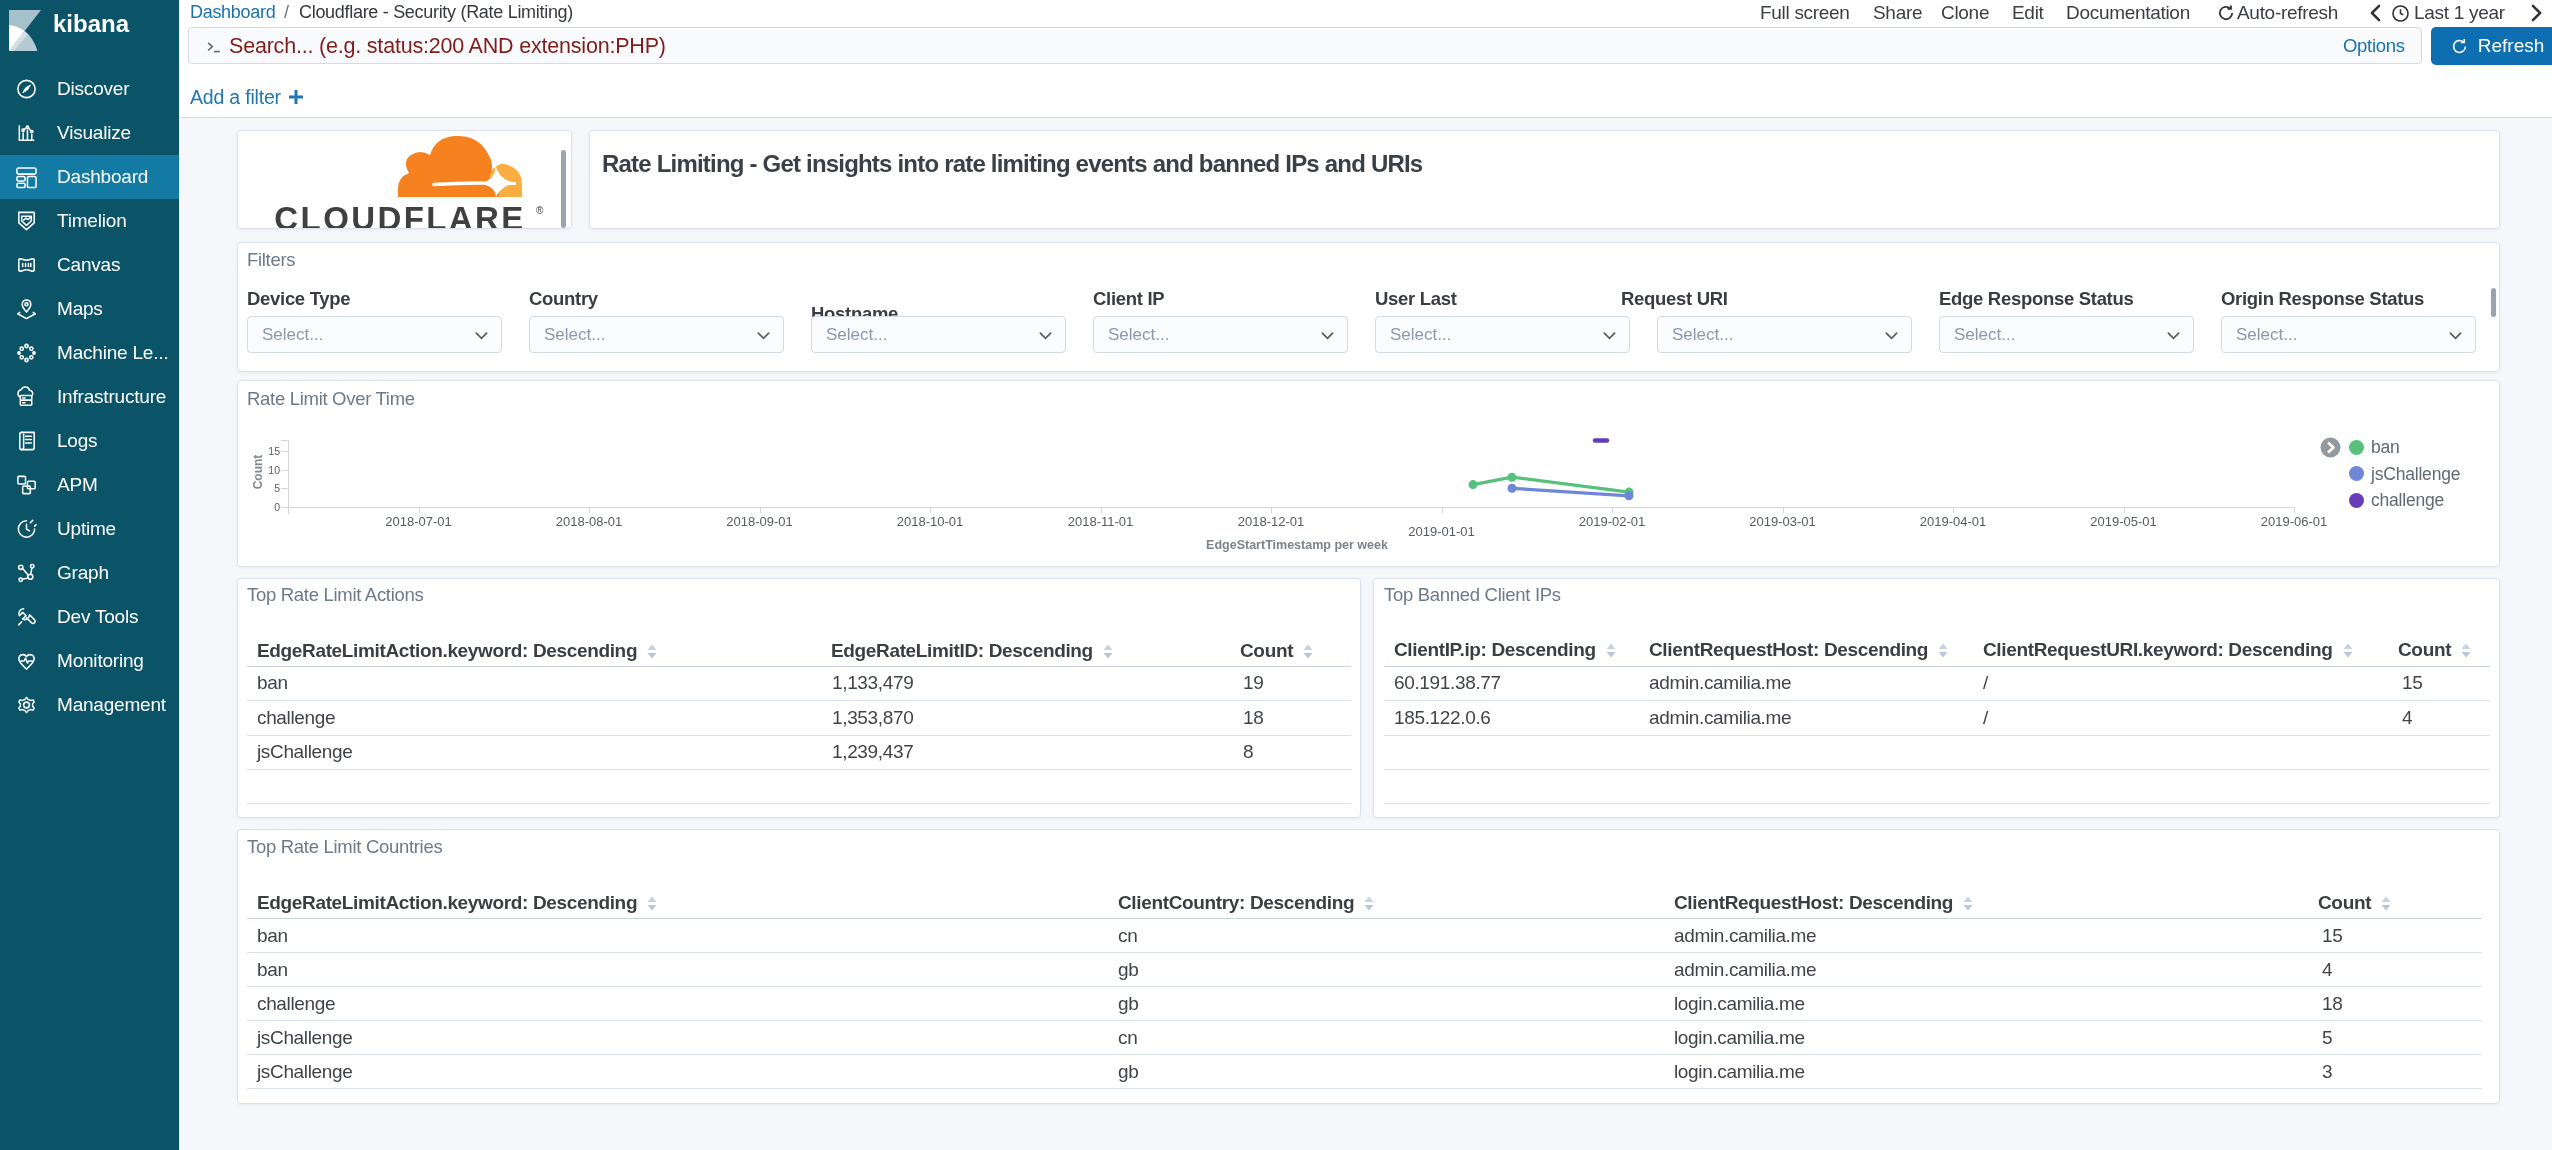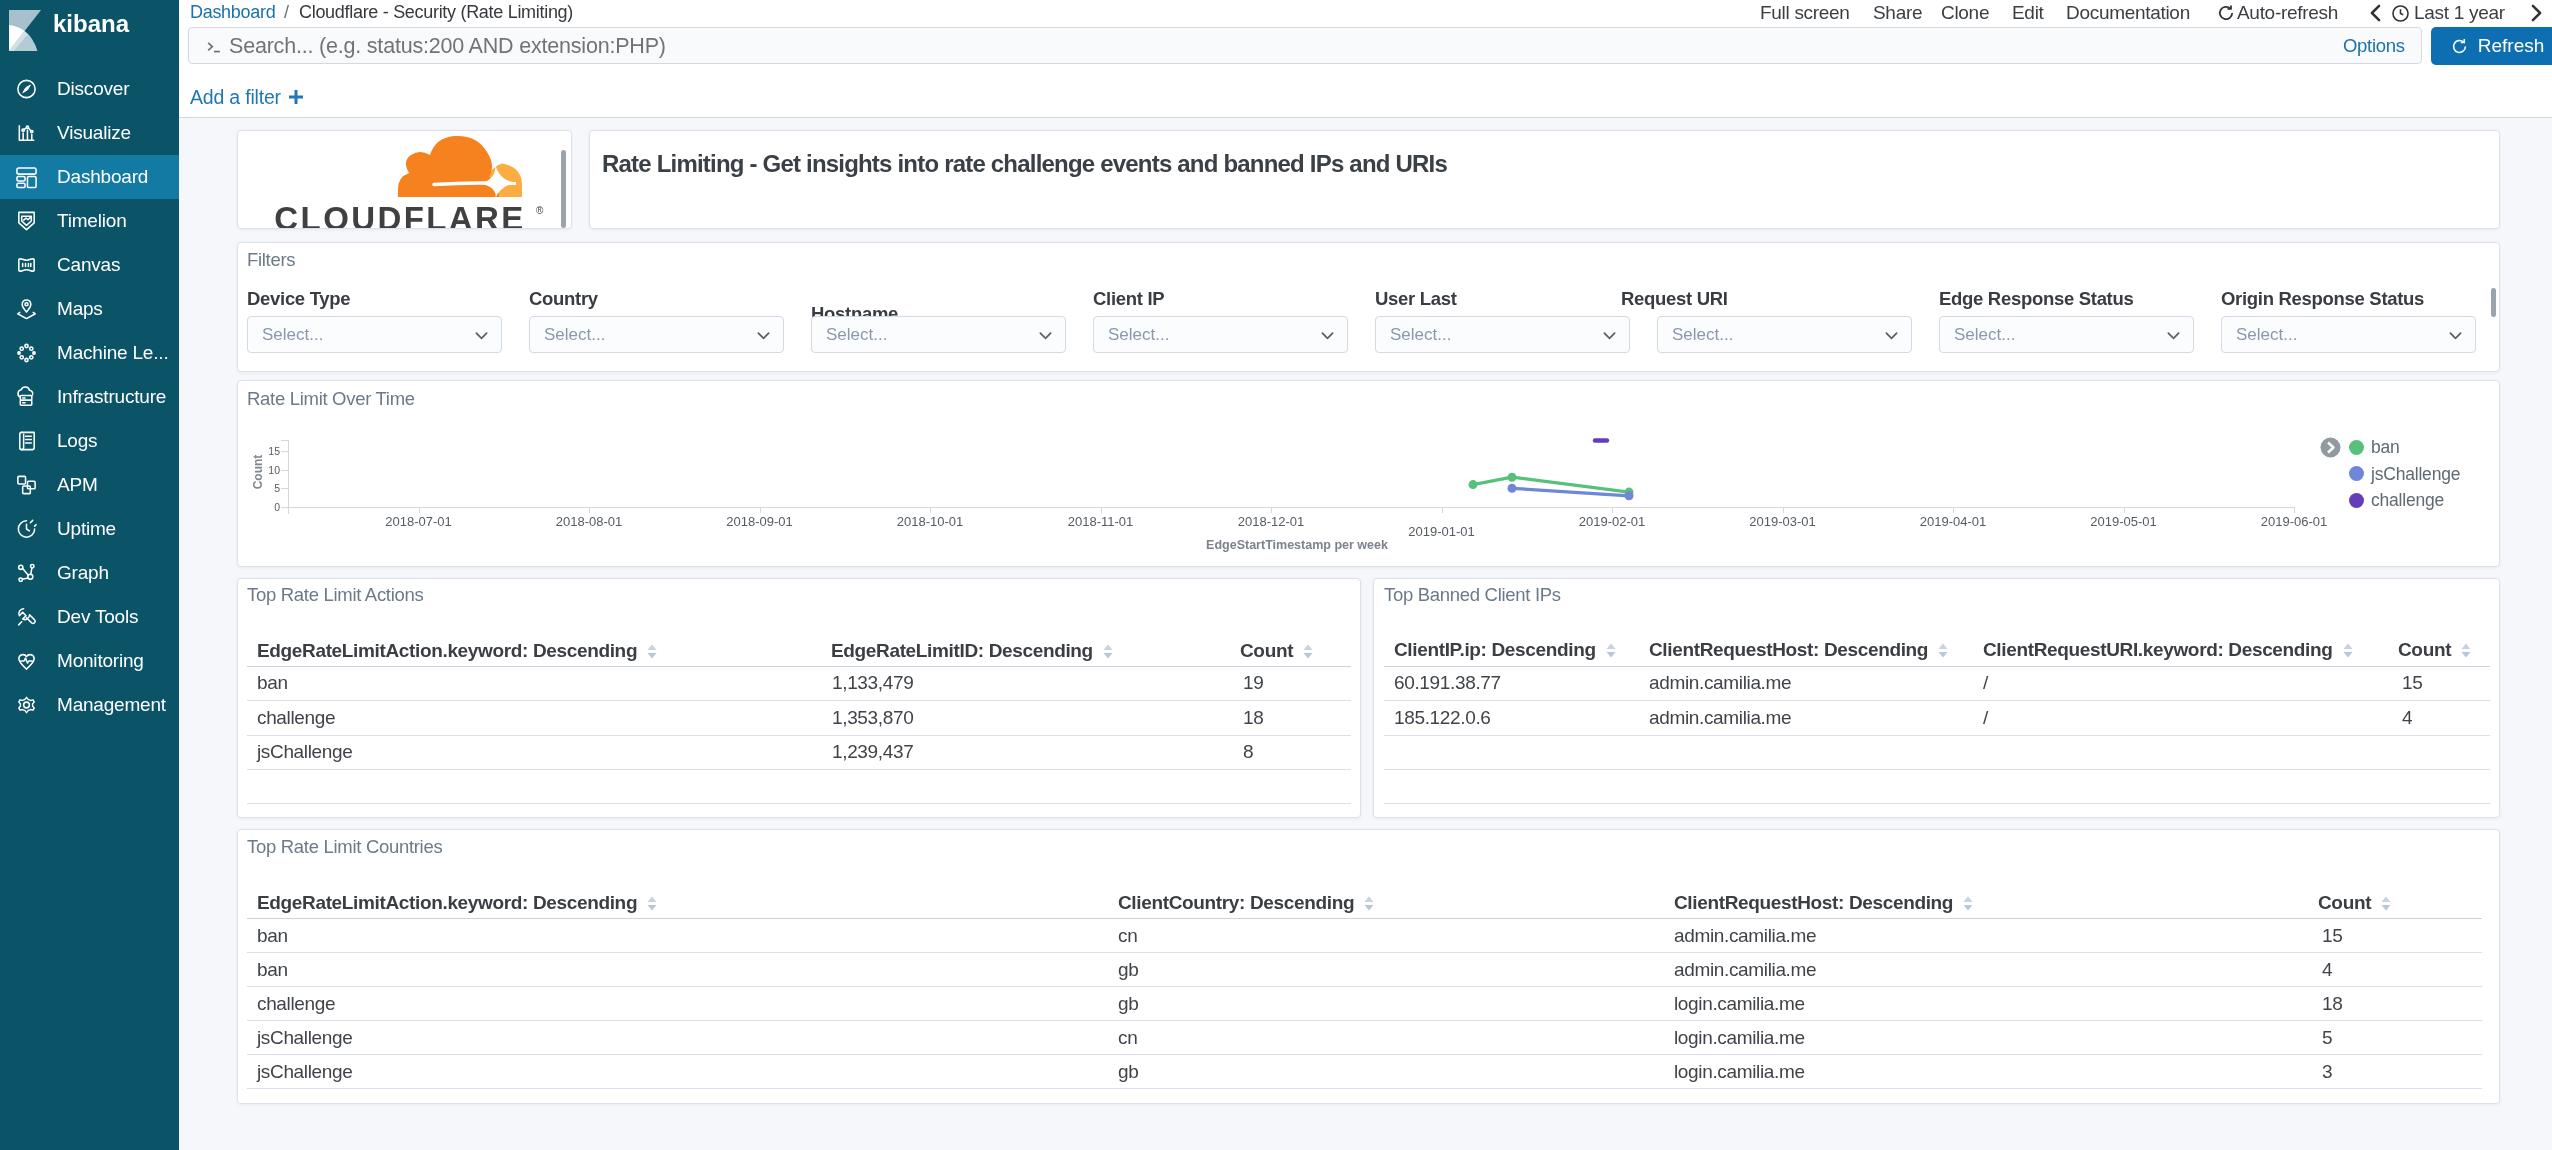--- a/index.html
+++ b/index.html
@@ -197,21 +197,21 @@
         </svg></span>
 <span class="tmenu" style="left:2235px;">Last 1 year</span>
 <span class="tmenu" style="left:2351px;"><svg width="13" height="18" viewBox="0 0 12 20" fill="none" stroke="#333" stroke-width="2.8" stroke-linecap="round" stroke-linejoin="round" style="vertical-align:-3px;">
           <path d="M2 2 L10 10 L2 18"></path>
         </svg></span>
 <div id="searchbox">
     <svg width="20" height="20" viewBox="0 0 24 24" style="position:absolute;left:15px;top:9px;" fill="none" stroke="#69707d" stroke-width="2">
           <path d="M5 7 l5 4.5 -5 4.5"></path>
           <path d="M12 17.5 h7"></path>
         </svg>
-    <span style="position:absolute;left:40px;top:50%;transform:translateY(-50%);font-size:21.5px;letter-spacing:-0.2px;color:#737373;">Search... (e.g. status:200 AND extension:PHP)</span>
+    <span style="position:absolute;left:40px;top:50%;transform:translateY(-50%);font-size:21.5px;letter-spacing:-0.2px;color:#7f1d1d;">Search... (e.g. status:200 AND extension:PHP)</span>
   </div>
   <span class="crumb" style="left:2164px;top:46px;color:#1a72af;font-size:18.5px;">Options</span>
   <div id="refreshbtn">
     <svg width="19" height="19" viewBox="0 0 24 24" fill="none" stroke="#fff" stroke-width="2">
           <path d="M19.5 12 a7.5 7.5 0 1 1 -2.4 -5.5"></path>
           <path d="M18 2.5 v4.4 h-4.4"></path>
         </svg>
     <span>Refresh</span>
   </div>
   <span class="crumb" style="left:11px;top:97px;color:#2277b3;font-size:19.5px;letter-spacing:-0.2px;">Add a filter</span>
@@ -230,21 +230,21 @@
 <svg width="333" height="97" viewBox="0 0 333 97" style="position:absolute;left:238px;top:131px;border-radius:4px;">
   <path d="M248 66 L248 58 Q248 38 264 32.5 Q284 36 284 54 L284 66 Z" fill="#fbad41"></path>
   <path d="M160 66 V58 Q160 46 171 42 Q164 30 173 24 Q182 18 192 24 Q197 7 216 5 Q239 3.5 249 21 Q258 35 251 46 Q260 50 261 60 L261 66 Z" fill="#f6821f"></path>
   <path d="M196 53.5 Q225 51.5 250 52" fill="none" stroke="#fff" stroke-width="3.5" stroke-linecap="round"></path>
   <path d="M257 33 Q259.5 47 243 52.5 Q259.5 57 257.5 67 Q261.5 56 277 51.5 Q261 49.5 257 33 Z" fill="#fff"></path>
   <path d="M263 52.5 Q271 50.5 278 51 L278 54 Q270 53.5 264 55 Z" fill="#fff"></path>
   <text x="162" y="99" font-size="33" font-weight="bold" fill="#404041" letter-spacing="2.4" text-anchor="middle" font-family="Liberation Sans, sans-serif">CLOUDFLARE</text>
   <text x="298" y="83" font-size="10" fill="#404041" font-family="Liberation Sans, sans-serif">®</text>
 </svg>
 <div style="position:absolute;left:561px;top:150px;width:5px;height:78px;background:#9ba3ad;border-radius:3px;"></div>
-<span style="position:absolute;left:602px;top:164px;transform:translateY(-50%);font-size:24px;letter-spacing:-0.8px;font-weight:bold;color:#3b4046;">Rate Limiting - Get insights into rate challenge events and banned IPs and URIs</span>
+<span style="position:absolute;left:602px;top:164px;transform:translateY(-50%);font-size:24px;letter-spacing:-0.8px;font-weight:bold;color:#3b4046;">Rate Limiting - Get insights into rate limiting events and banned IPs and URIs</span>
 <span class="ptitle" style="left:247px;top:260px;transform:translateY(-50%);">Filters</span>
 <span class="flabel" style="left:247px;top:299px;">Device Type</span>
 <div class="fsel" style="left:247px;top:316px;">
       <span>Select...</span>
       <svg width="15" height="15" viewBox="0 0 16 16" fill="none" stroke="#565c66" stroke-width="1.8" stroke-linecap="round">
         <path d="M2.5 5.5 L8 11 L13.5 5.5"></path>
       </svg>
     </div>
 <span class="flabel" style="left:529px;top:299px;">Country</span>
 <div class="fsel" style="left:529px;top:316px;">

